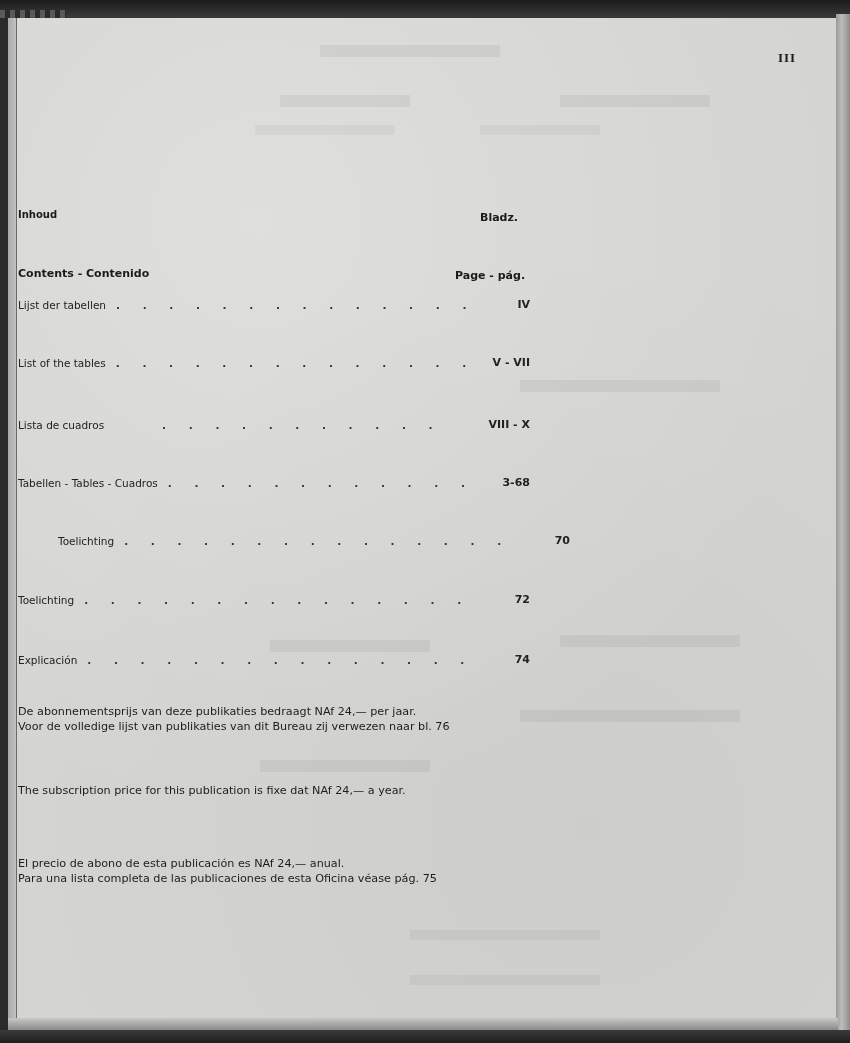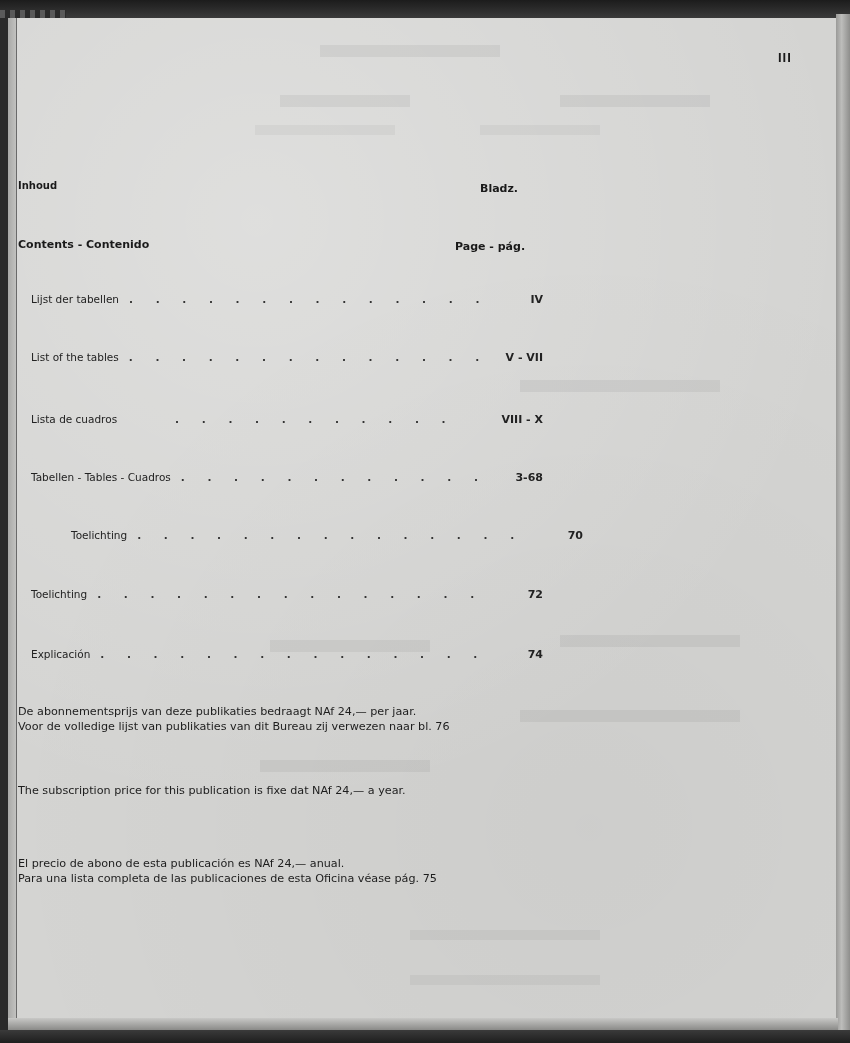--- a/index.html
+++ b/index.html
@@ -49,31 +49,31 @@
       background: linear-gradient(#c8c8c6, #8a8a88);
     }
     
     .bleed {
       position: absolute; color: rgba(60,60,60,0.12);
       font-family: "DejaVu Sans", sans-serif; font-size: 13px;
       transform: scaleX(-1); white-space: nowrap;
     }
     .page-number {
       position: absolute; left: 778px; top: 50px;
-      font-family: Liberation Sans, sans-serif; font-weight: bold;
+      font-family: Liberation Serif, serif; font-weight: bold;
       font-size: 13px; color: #1a1a1a; letter-spacing: 1px;
     }
     .toc-head {
       position: absolute; font-family: "DejaVu Sans", sans-serif;
-      font-weight: bold; color: #1a1a1a; font-size: 11px;
+      font-weight: bold; color: #1a1a1a; font-size: 11px; margin-top: 29px;
     }
     .toc-row {
       position: absolute; left: 18px; width: 512px; height: 18px;
-      display: flex; align-items: flex-start;
-      font-family: "DejaVu Sans", sans-serif; font-size: 10.5px; color: #222; padding-left: 13px;
+      display: flex; align-items: flex-end;
+      font-family: "DejaVu Sans", sans-serif; font-size: 10.5px; color: #222;
     }
     .toc-label { white-space: nowrap; }
     .toc-dots {
       flex: 1; overflow: hidden; white-space: nowrap;
       color: #333; letter-spacing: 9.5px; margin: 0 6px 0 10px;
       font-weight: bold;
     }
     .toc-page {
       font-weight: bold; white-space: nowrap; min-width: 40px; text-align: right;
       font-size: 11px;

